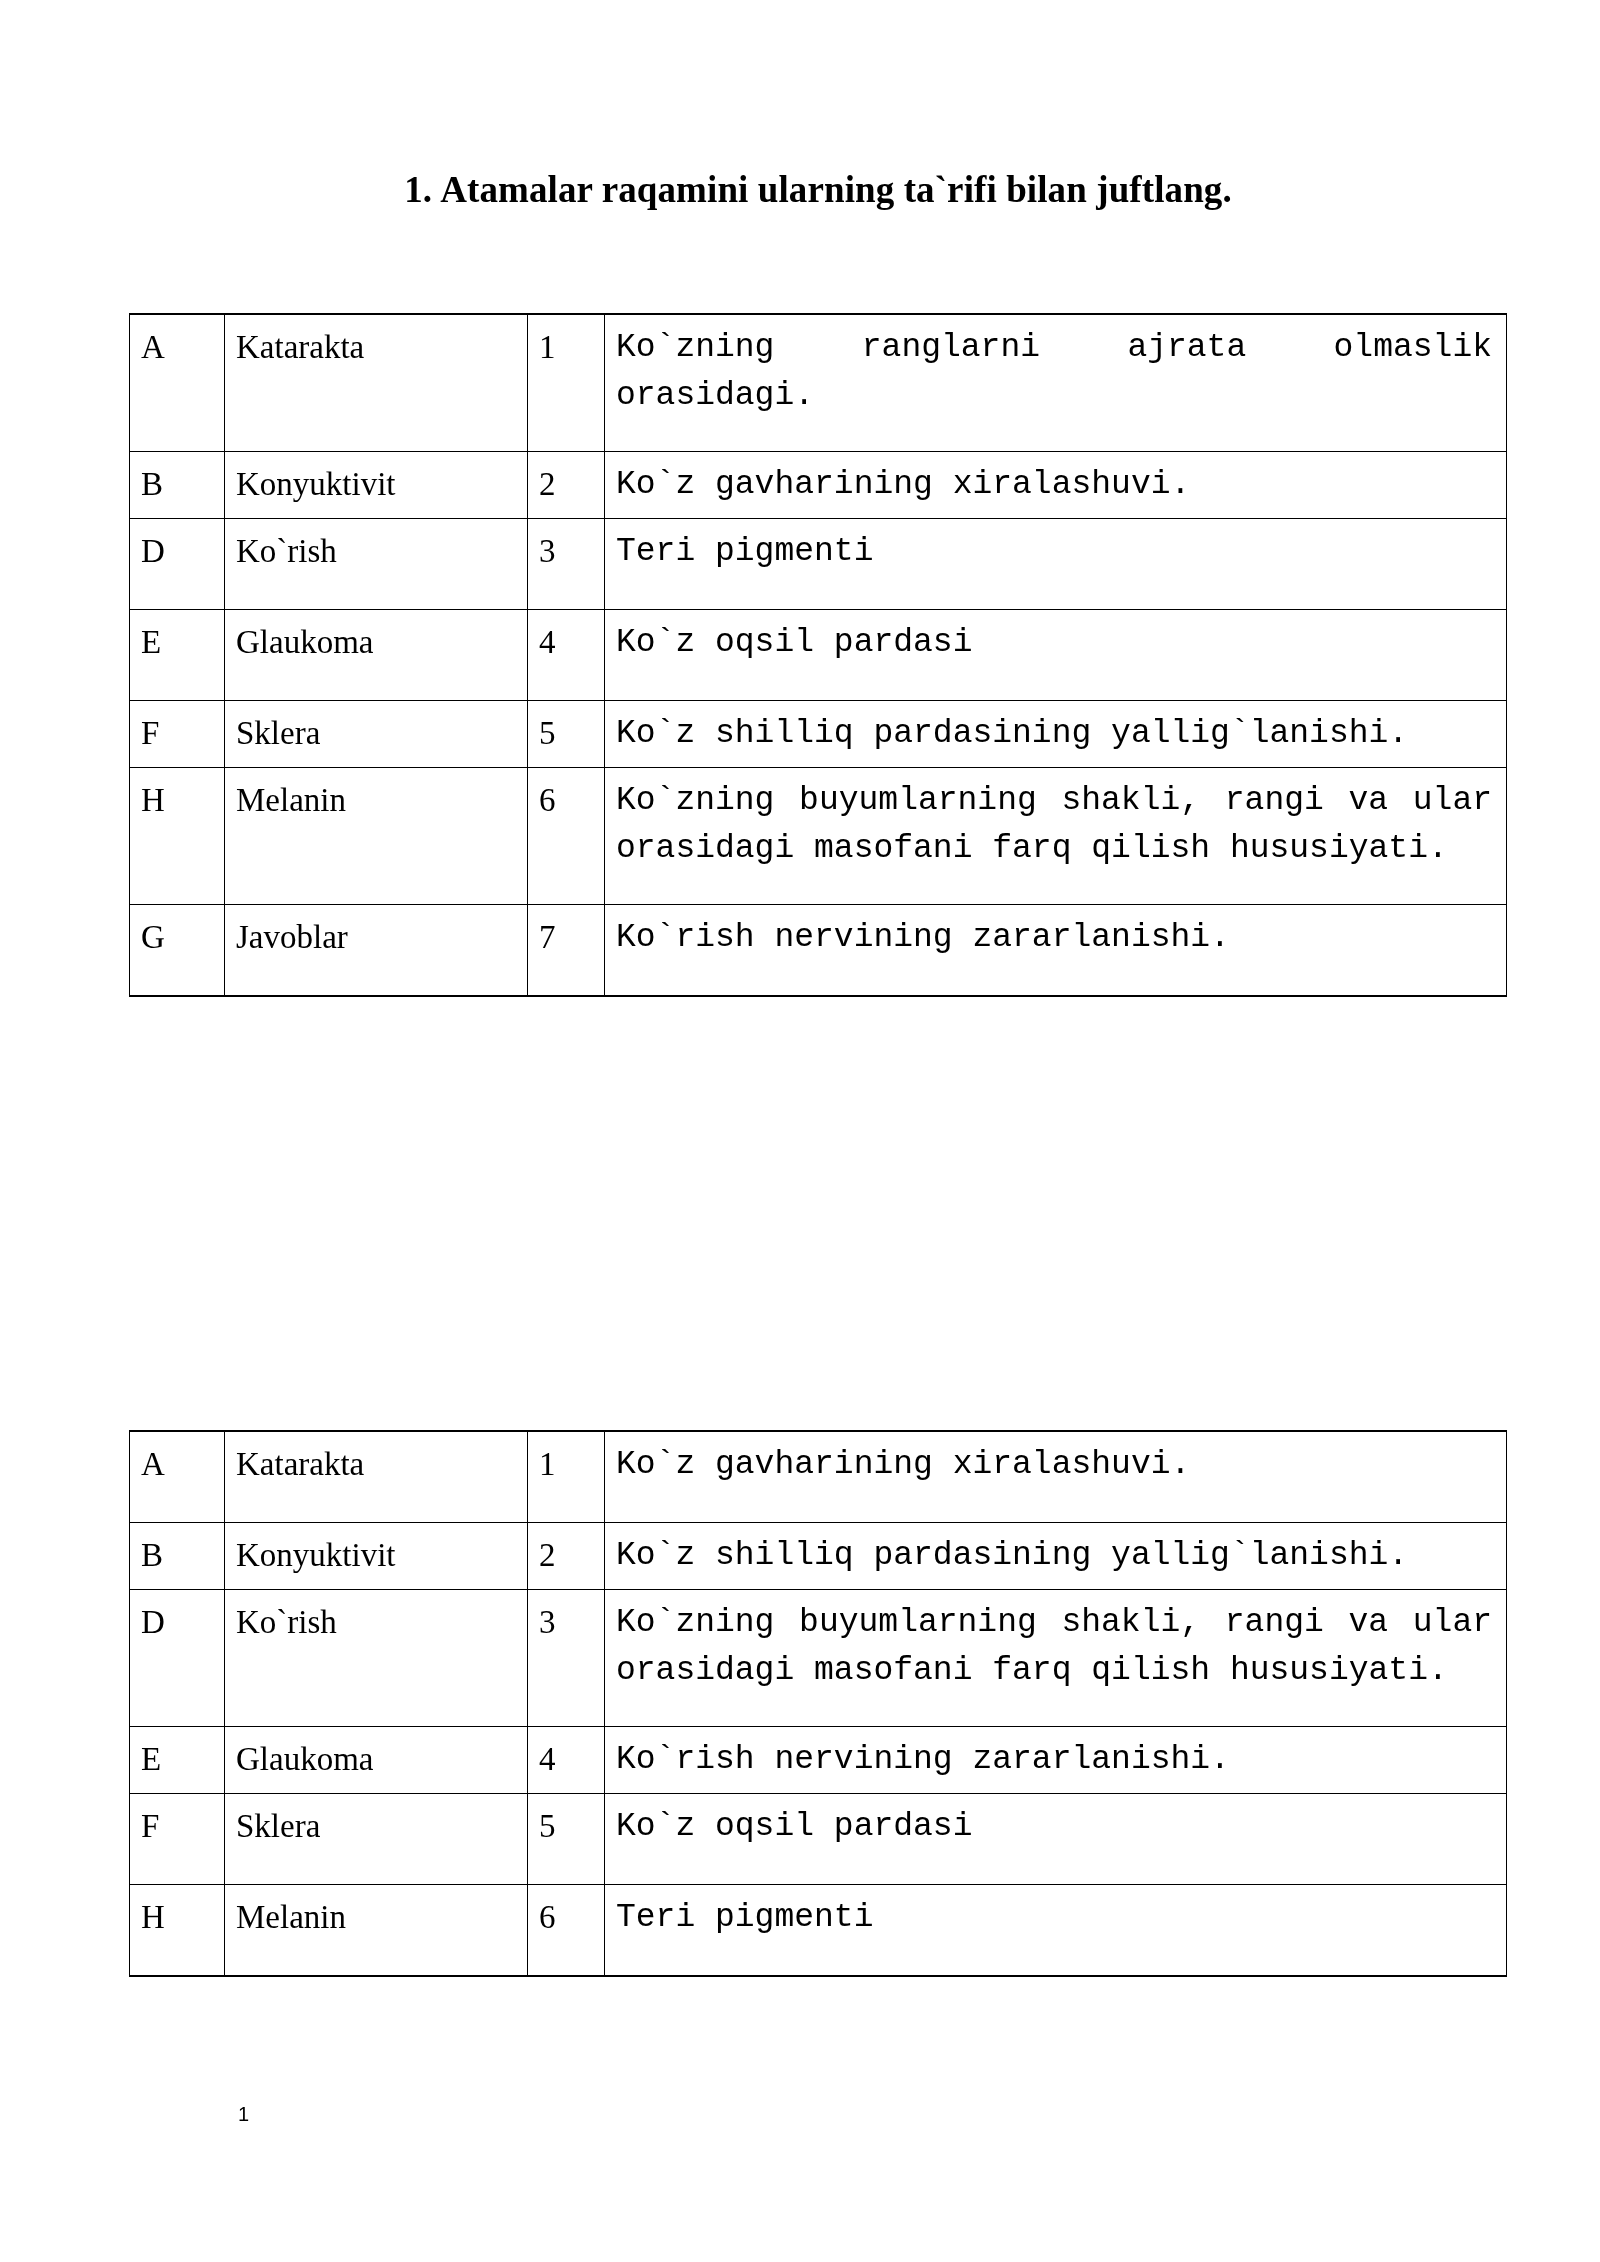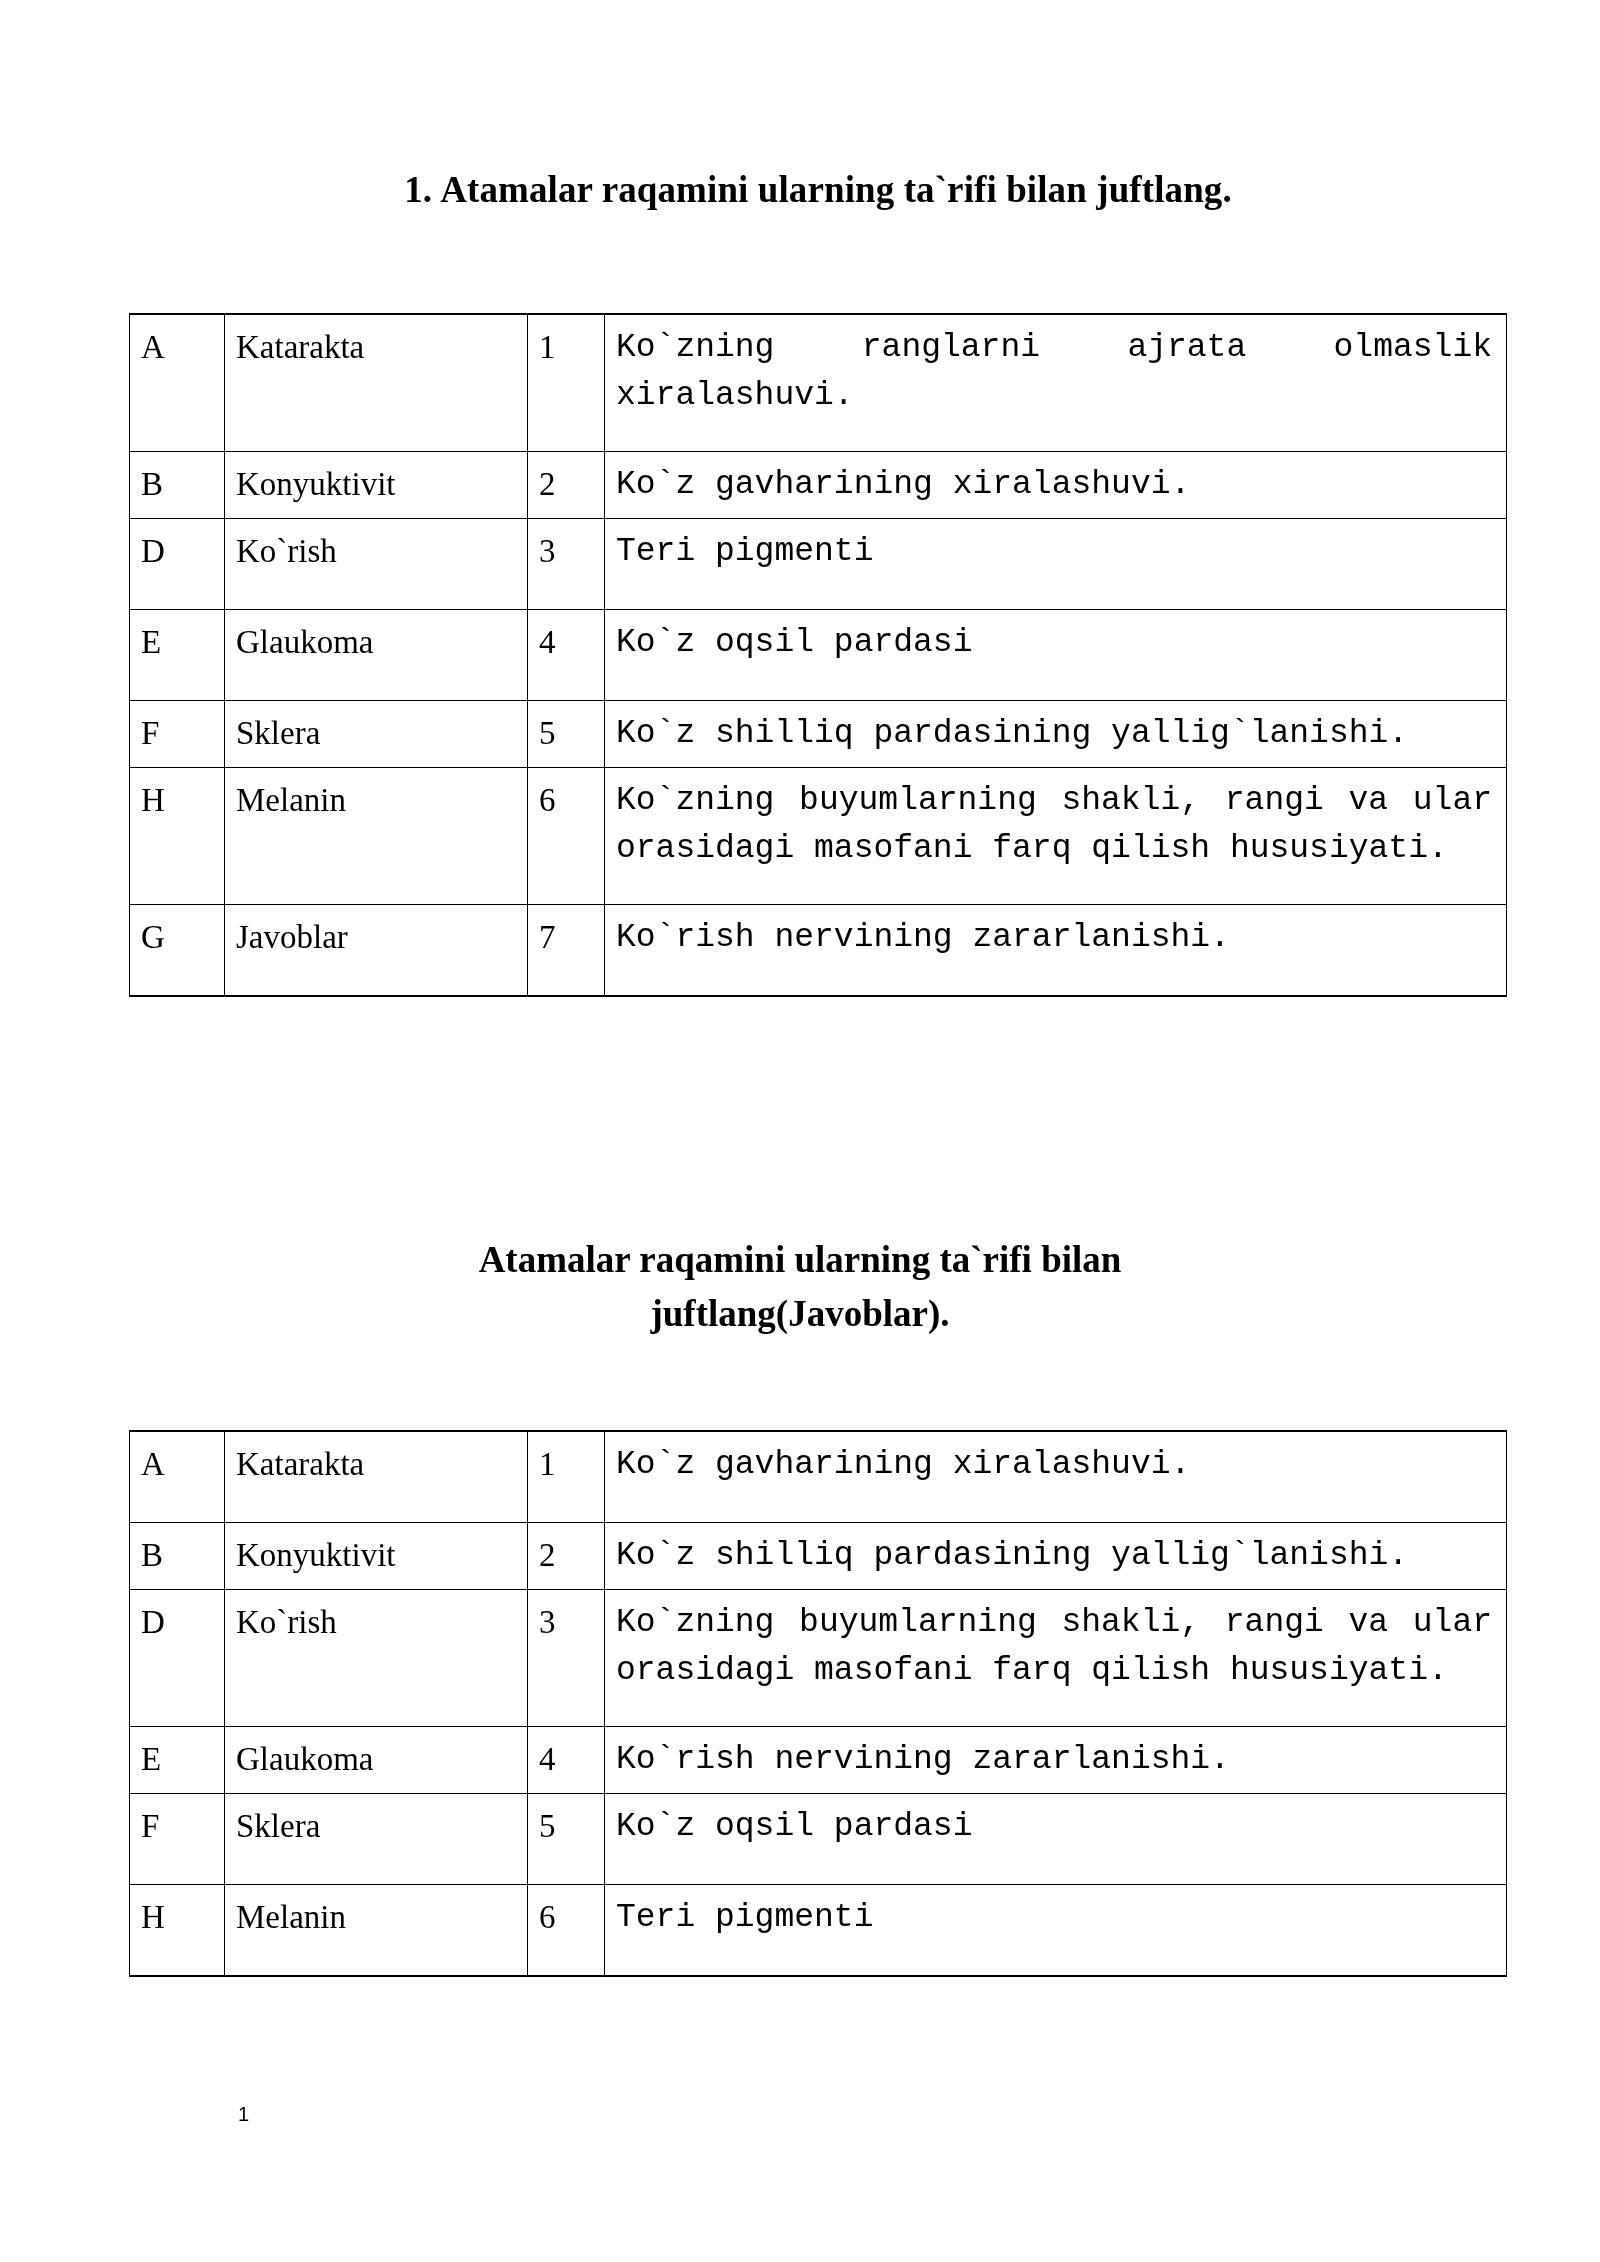--- a/index.html
+++ b/index.html
@@ -127,21 +127,21 @@
       <col class="col-num">
       <col class="col-def">
     </colgroup>
     <tbody>
       <tr class="r-tall">
         <td>A</td>
         <td>Katarakta</td>
         <td>1</td>
         <td class="cell-def justify-all">
           <span>Ko`zning ranglarni ajrata olmaslik</span>
-          <span class="last-line">xiralashuvi.</span>
+          <span class="last-line">orasidagi.</span>
         </td>
       </tr>
       <tr class="r-short">
         <td>B</td>
         <td>Konyuktivit</td>
         <td>2</td>
         <td class="cell-def">Ko`z gavharining xiralashuvi.</td>
       </tr>
       <tr class="r-mid">
         <td>D</td>
@@ -172,24 +172,20 @@
       </tr>
       <tr class="r-mid">
         <td>G</td>
         <td>Javoblar</td>
         <td>7</td>
         <td class="cell-def">Ko`rish nervining zararlanishi.</td>
       </tr>
     </tbody>
   </table>
 
-  <h2 class="heading-2">
-    <span>Atamalar raqamini ularning ta`rifi bilan</span><br>
-    <span>juftlang(Javoblar).</span>
-  </h2>
 
   <table class="doc-table" id="table-2">
     <colgroup>
       <col class="col-letter">
       <col class="col-term">
       <col class="col-num">
       <col class="col-def">
     </colgroup>
     <tbody>
       <tr class="r-mid">

